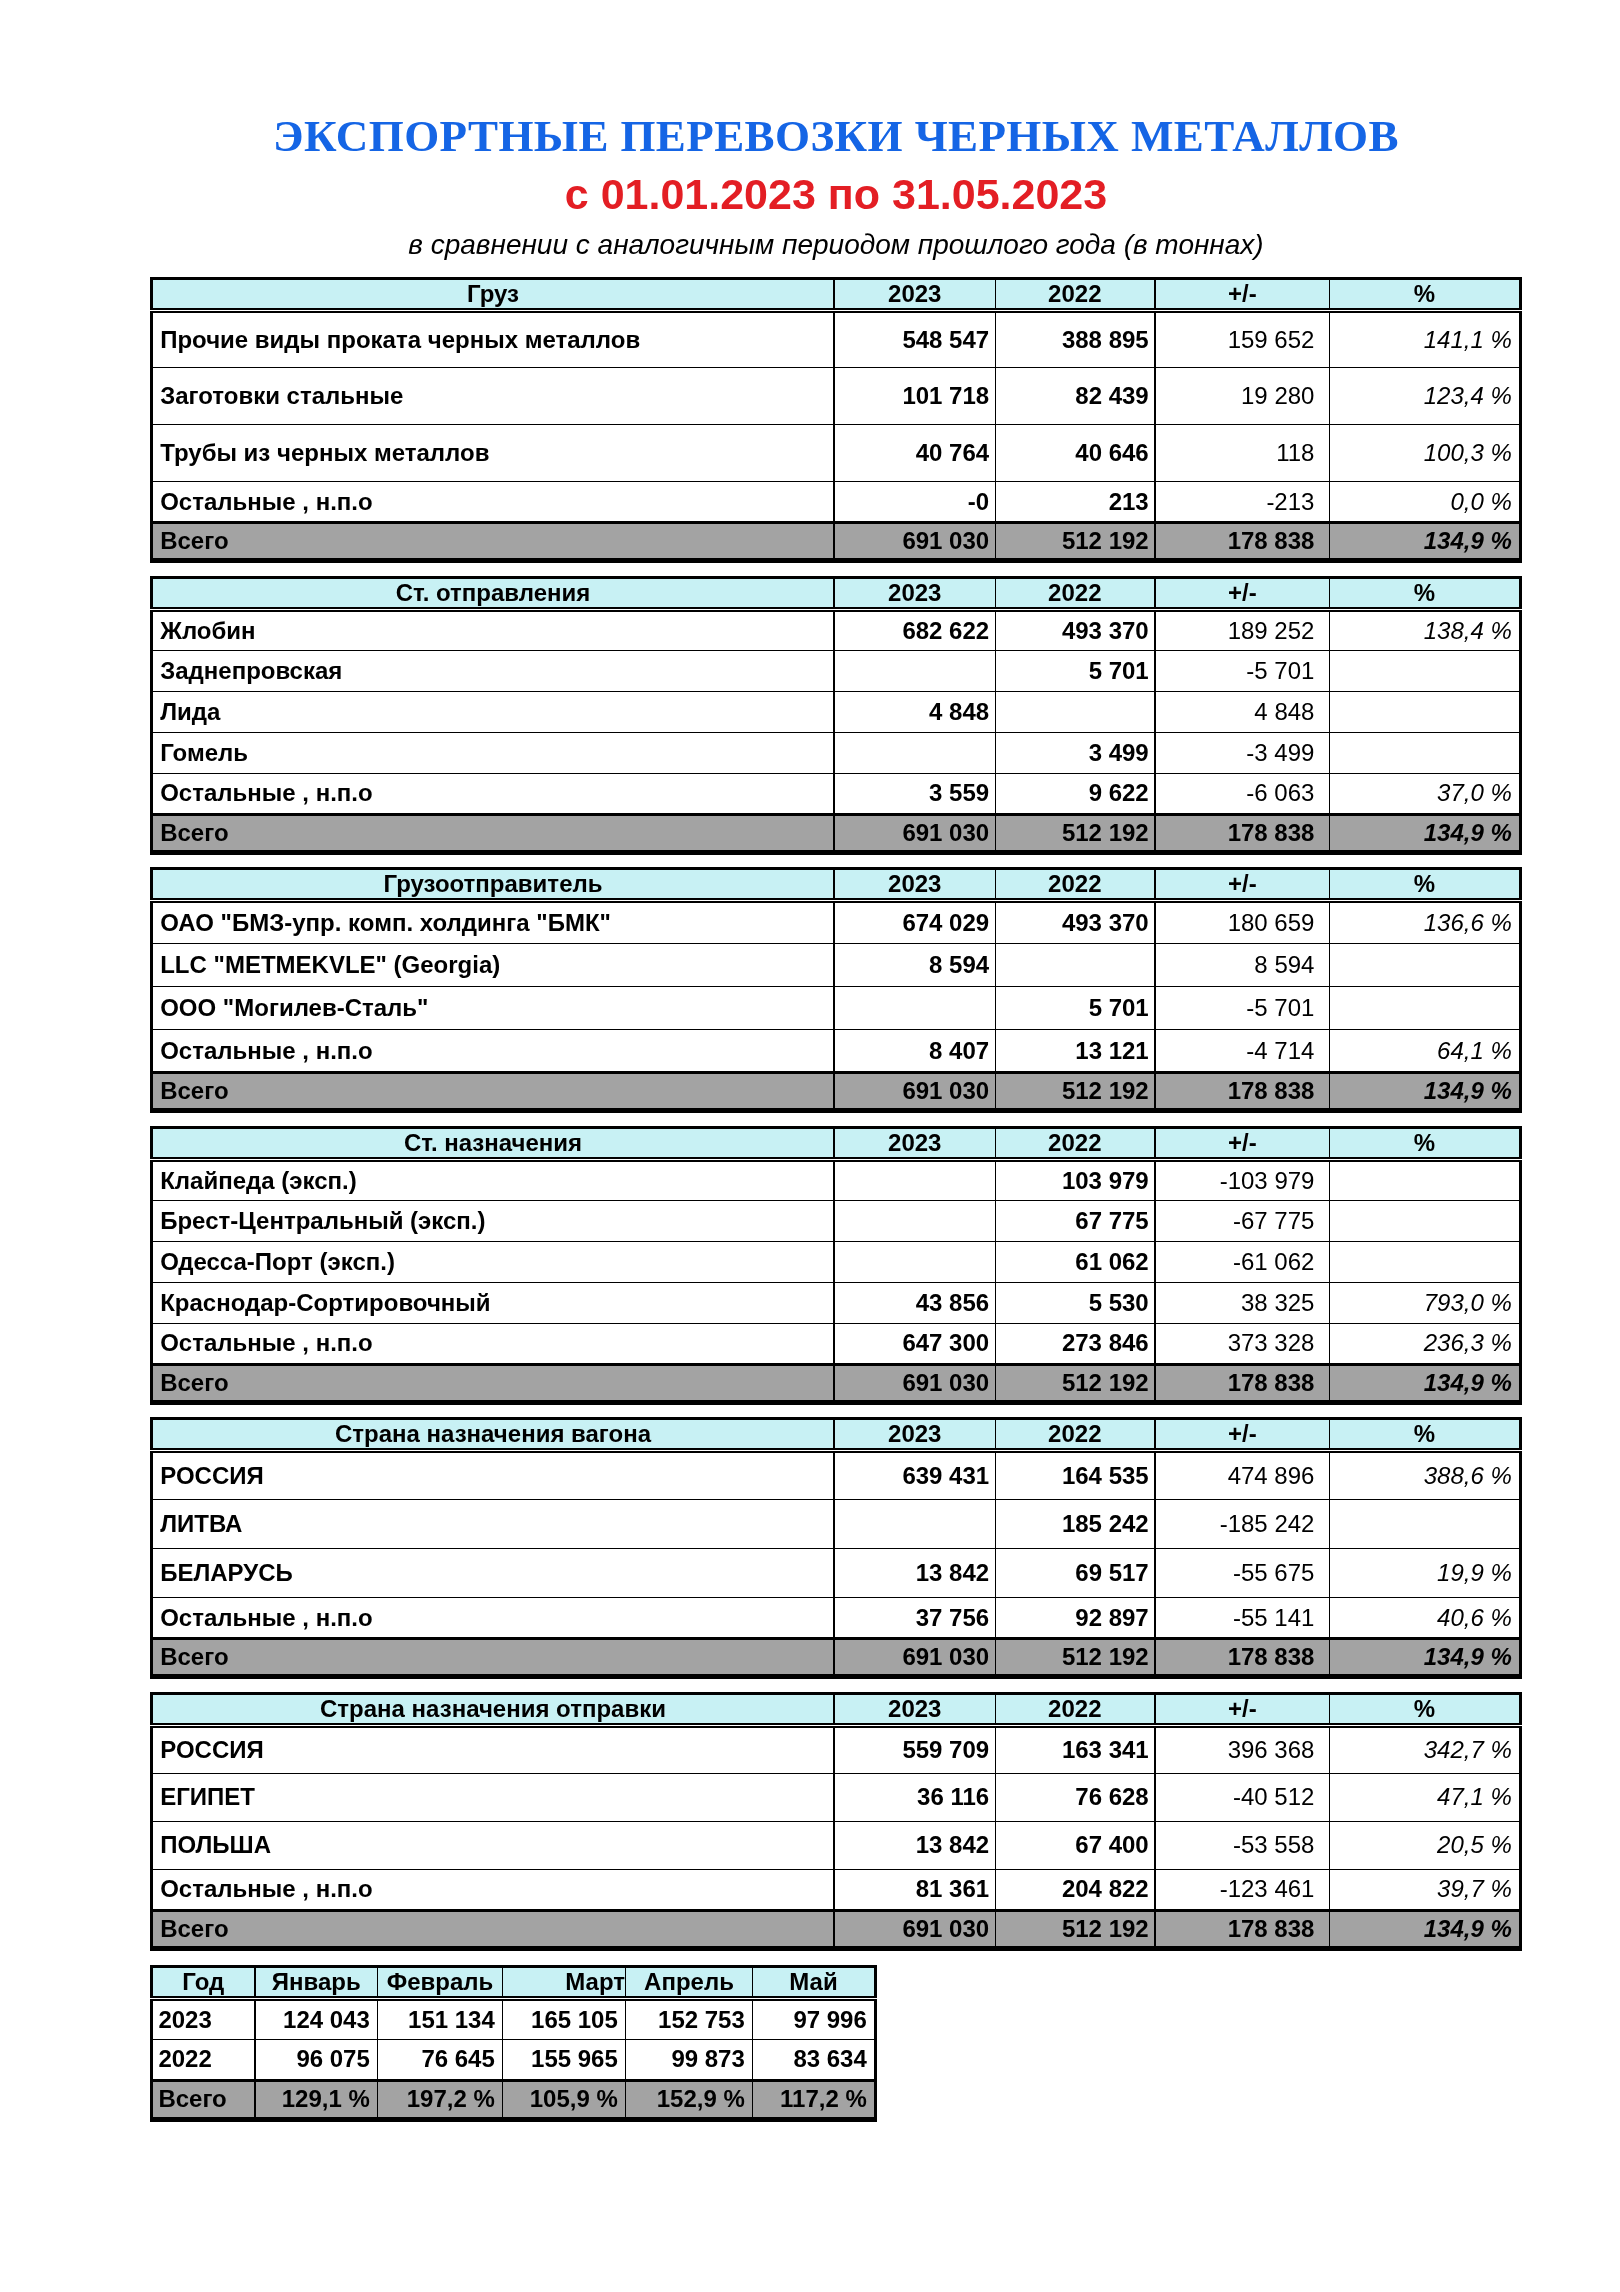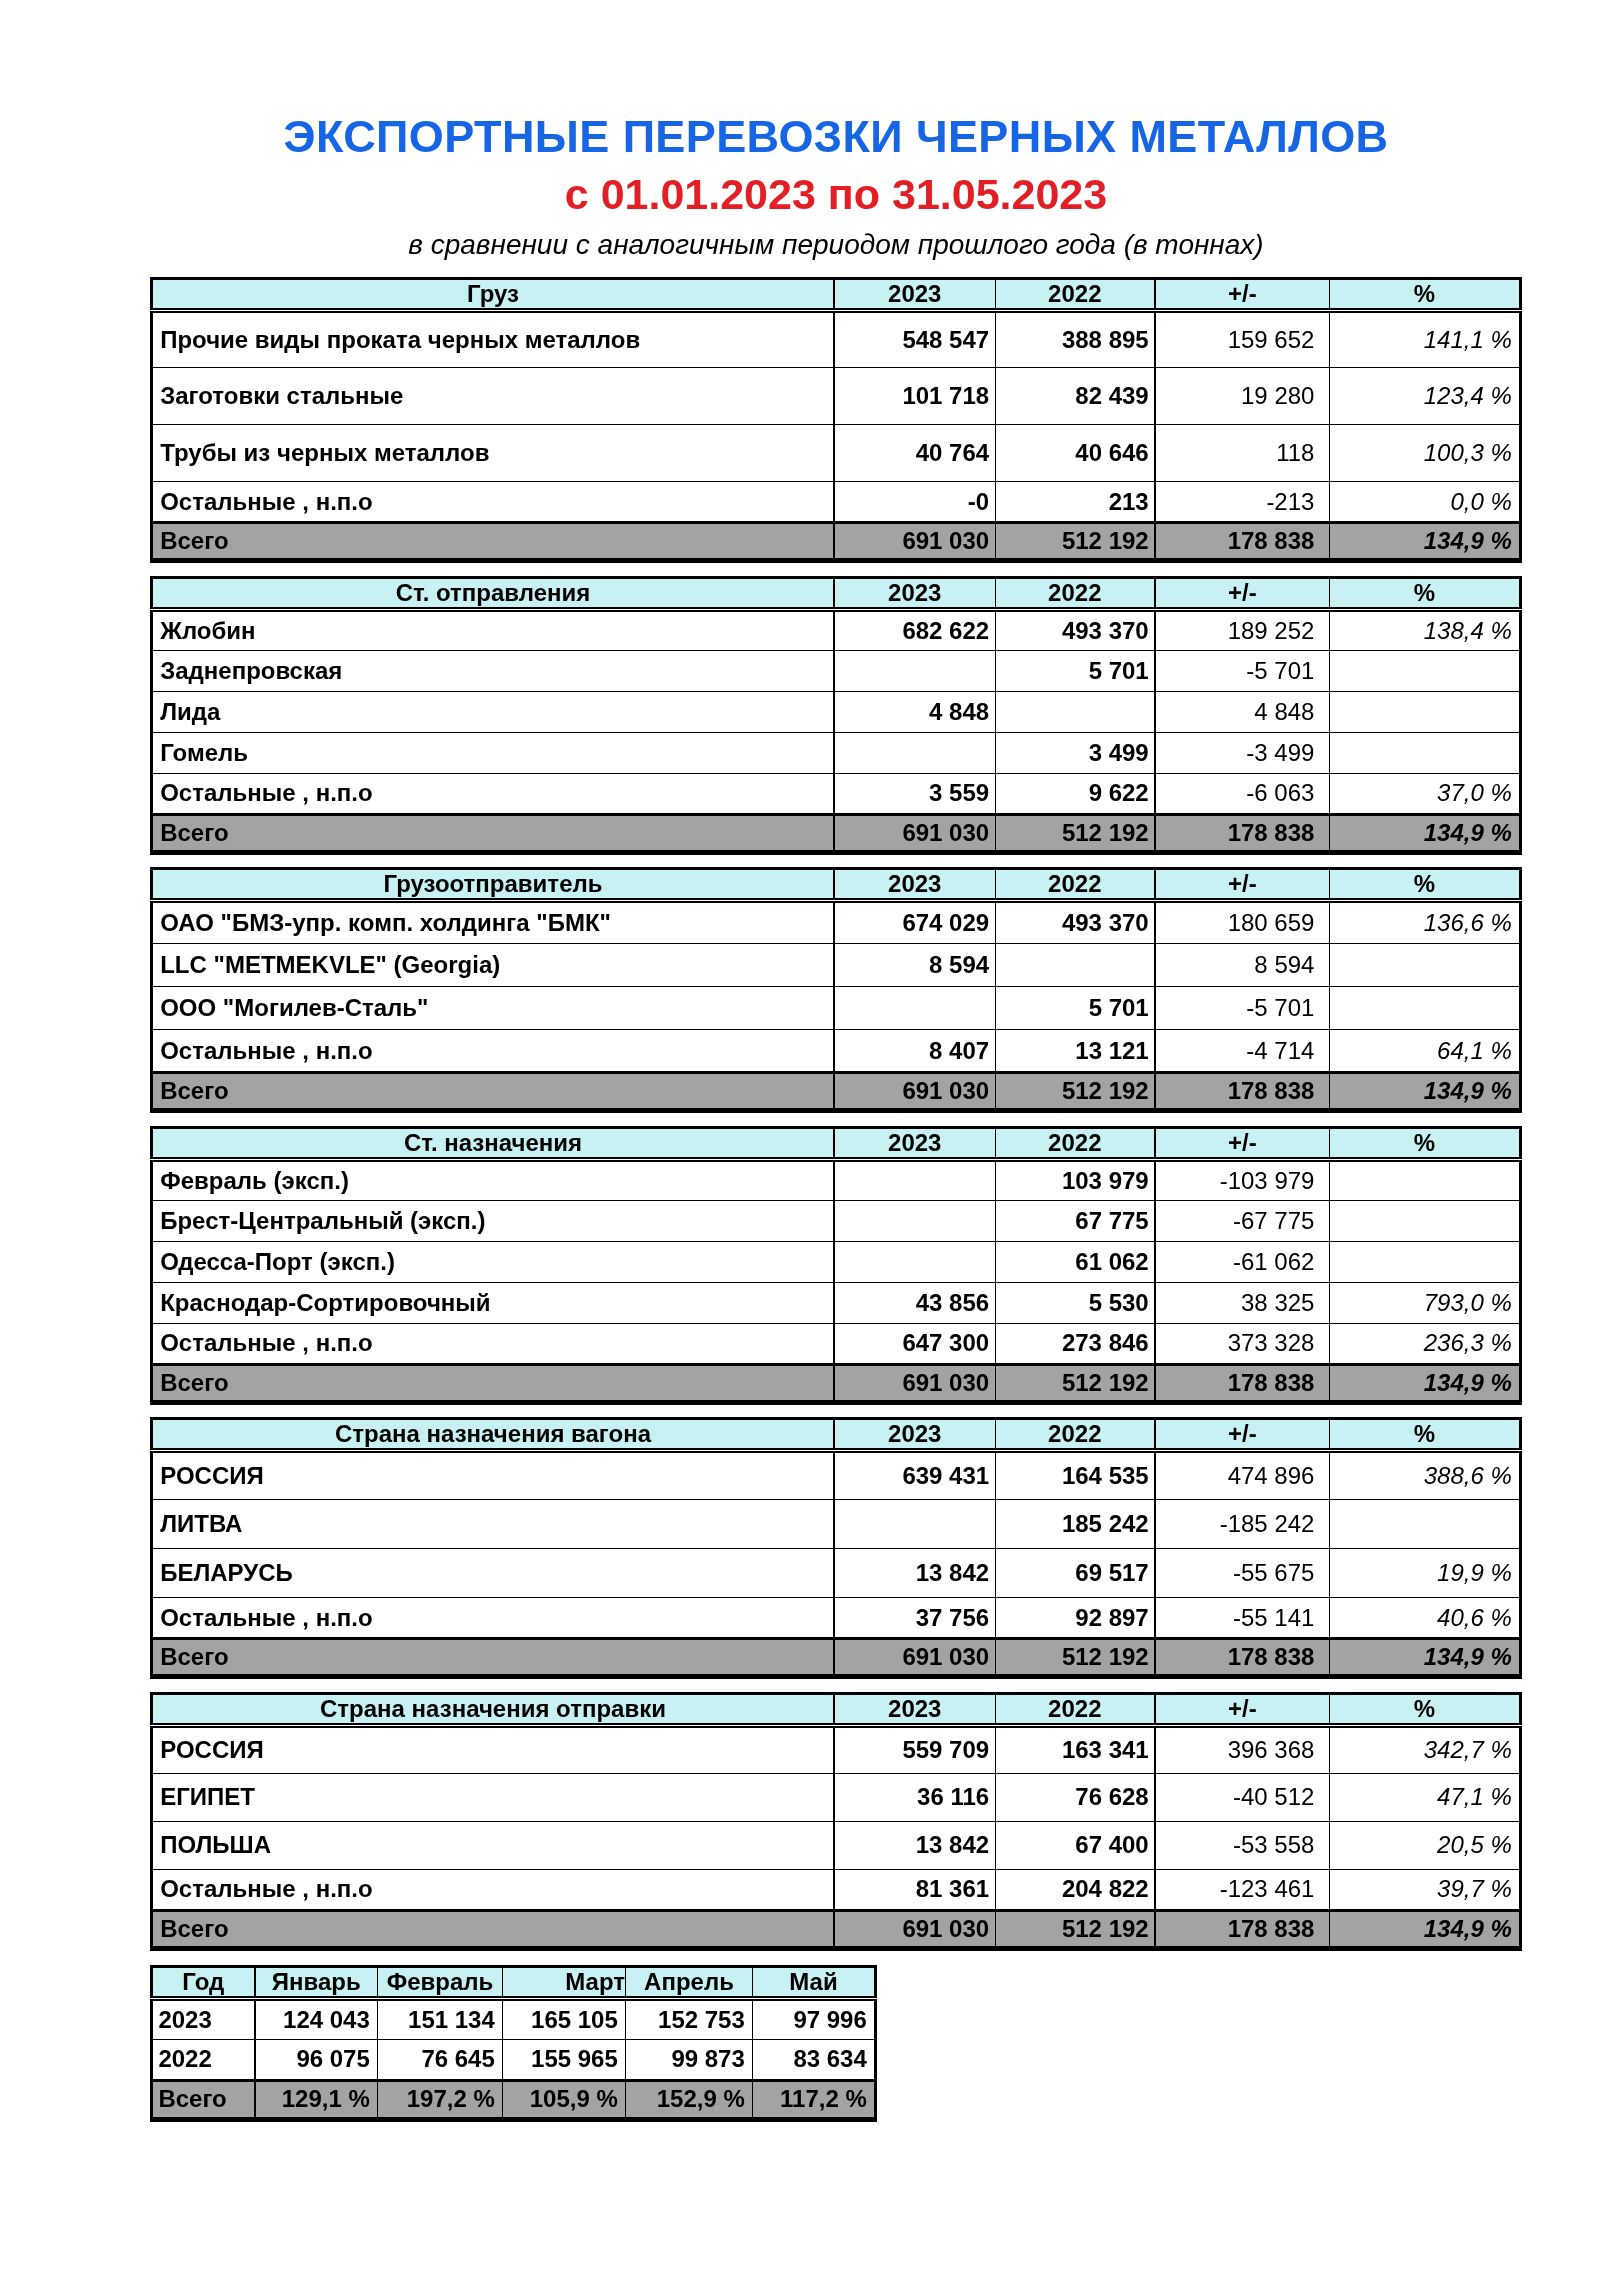--- a/index.html
+++ b/index.html
@@ -6,21 +6,21 @@
   body{
     width:1620px;height:2293px;position:relative;overflow:hidden;
     font-family:"Liberation Sans",sans-serif;color:#000;
   }
   .sheet{position:absolute;left:0;top:0;width:1620px;height:2293px;background:#fff;}
   .content{position:absolute;left:150px;top:0;width:1372px;}
 
   .title{
     margin:112px 0 0 0;text-align:center;
     color:#1565E5;font-size:45px;font-weight:bold;line-height:1.1;
-    letter-spacing:0.4px;white-space:nowrap;
+    letter-spacing:0.4px;white-space:nowrap;font-family:Liberation Serif, serif;
   }
   .subtitle{
     margin:9px 0 0 0;text-align:center;
     color:#E31E24;font-size:43px;font-weight:bold;line-height:1.1;white-space:nowrap;
   }
   .note{
     margin:10.7px 0 0 0;text-align:center;
     font-style:italic;font-size:28px;line-height:1.2;white-space:nowrap;
   }
 
@@ -257,21 +257,21 @@
         <tr>
           <th class="c-label">Ст. назначения</th>
           <th class="c-v1">2023</th>
           <th class="c-v2">2022</th>
           <th class="c-diff">+/-</th>
           <th class="c-pct">%</th>
         </tr>
       </thead>
       <tbody>
           <tr>
-            <td class="c-label">Февраль (эксп.)</td>
+            <td class="c-label">Клайпеда (эксп.)</td>
             <td class="c-v1"></td>
             <td class="c-v2">103 979</td>
             <td class="c-diff">-103 979</td>
             <td class="c-pct"></td>
           </tr>
           <tr>
             <td class="c-label">Брест-Центральный (эксп.)</td>
             <td class="c-v1"></td>
             <td class="c-v2">67 775</td>
             <td class="c-diff">-67 775</td>

